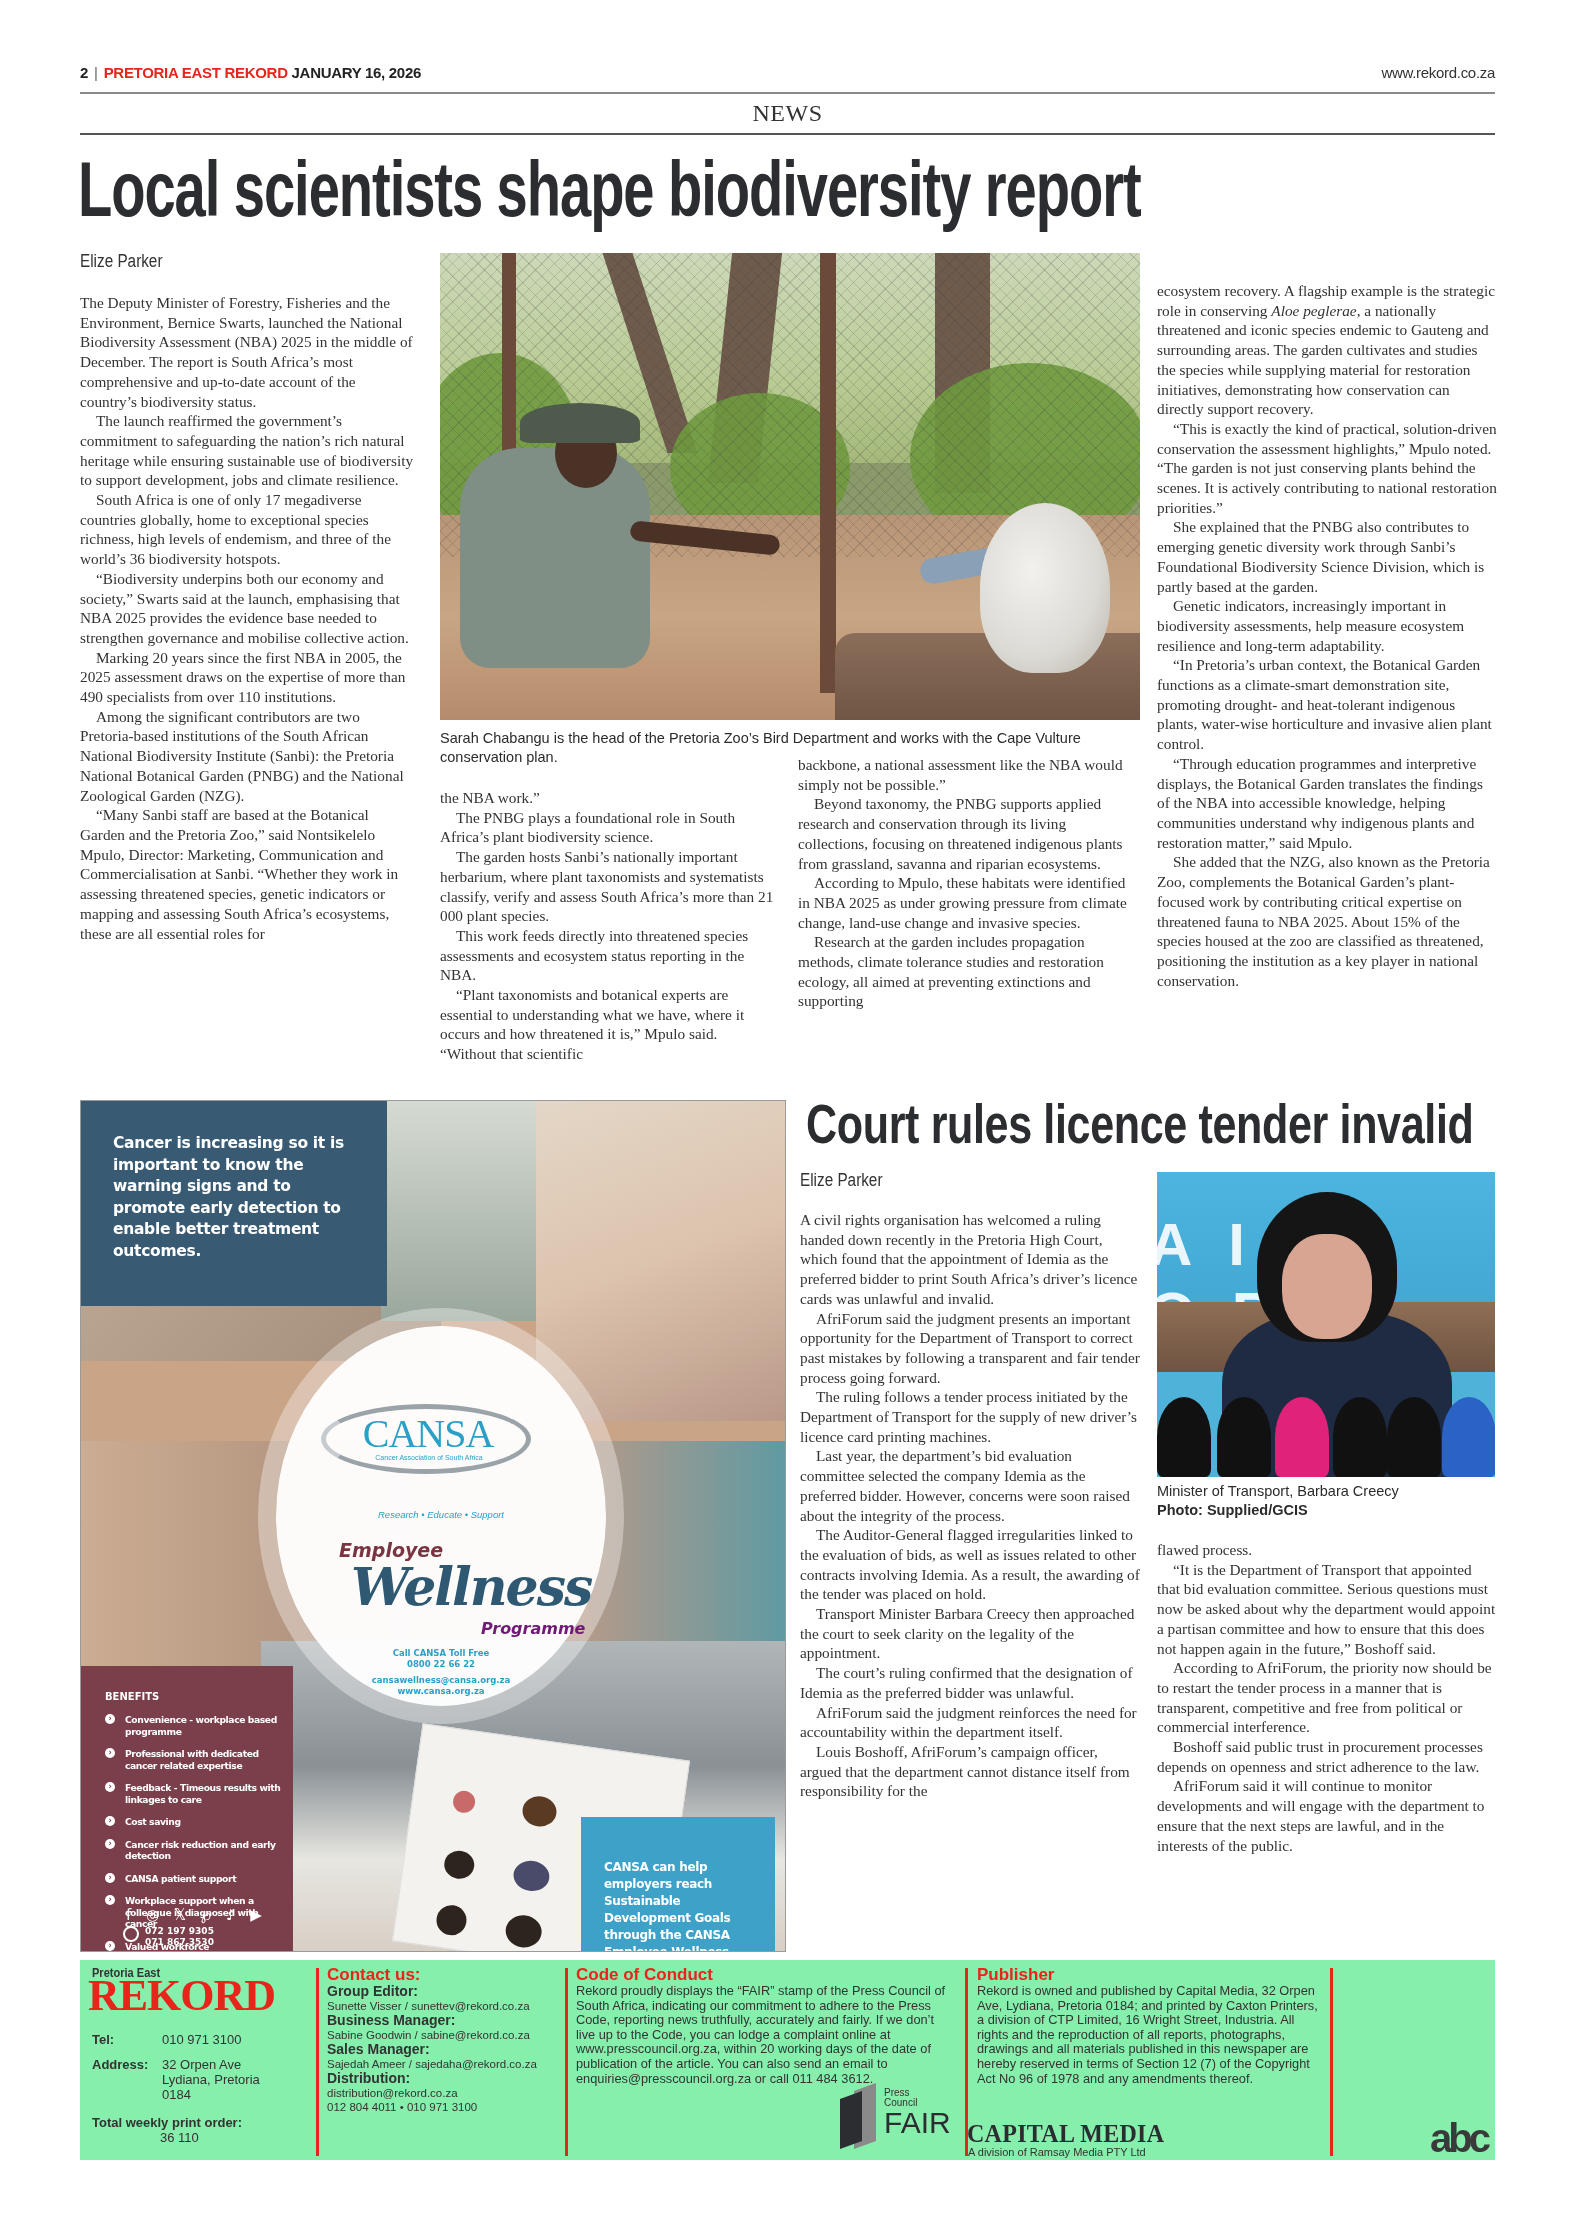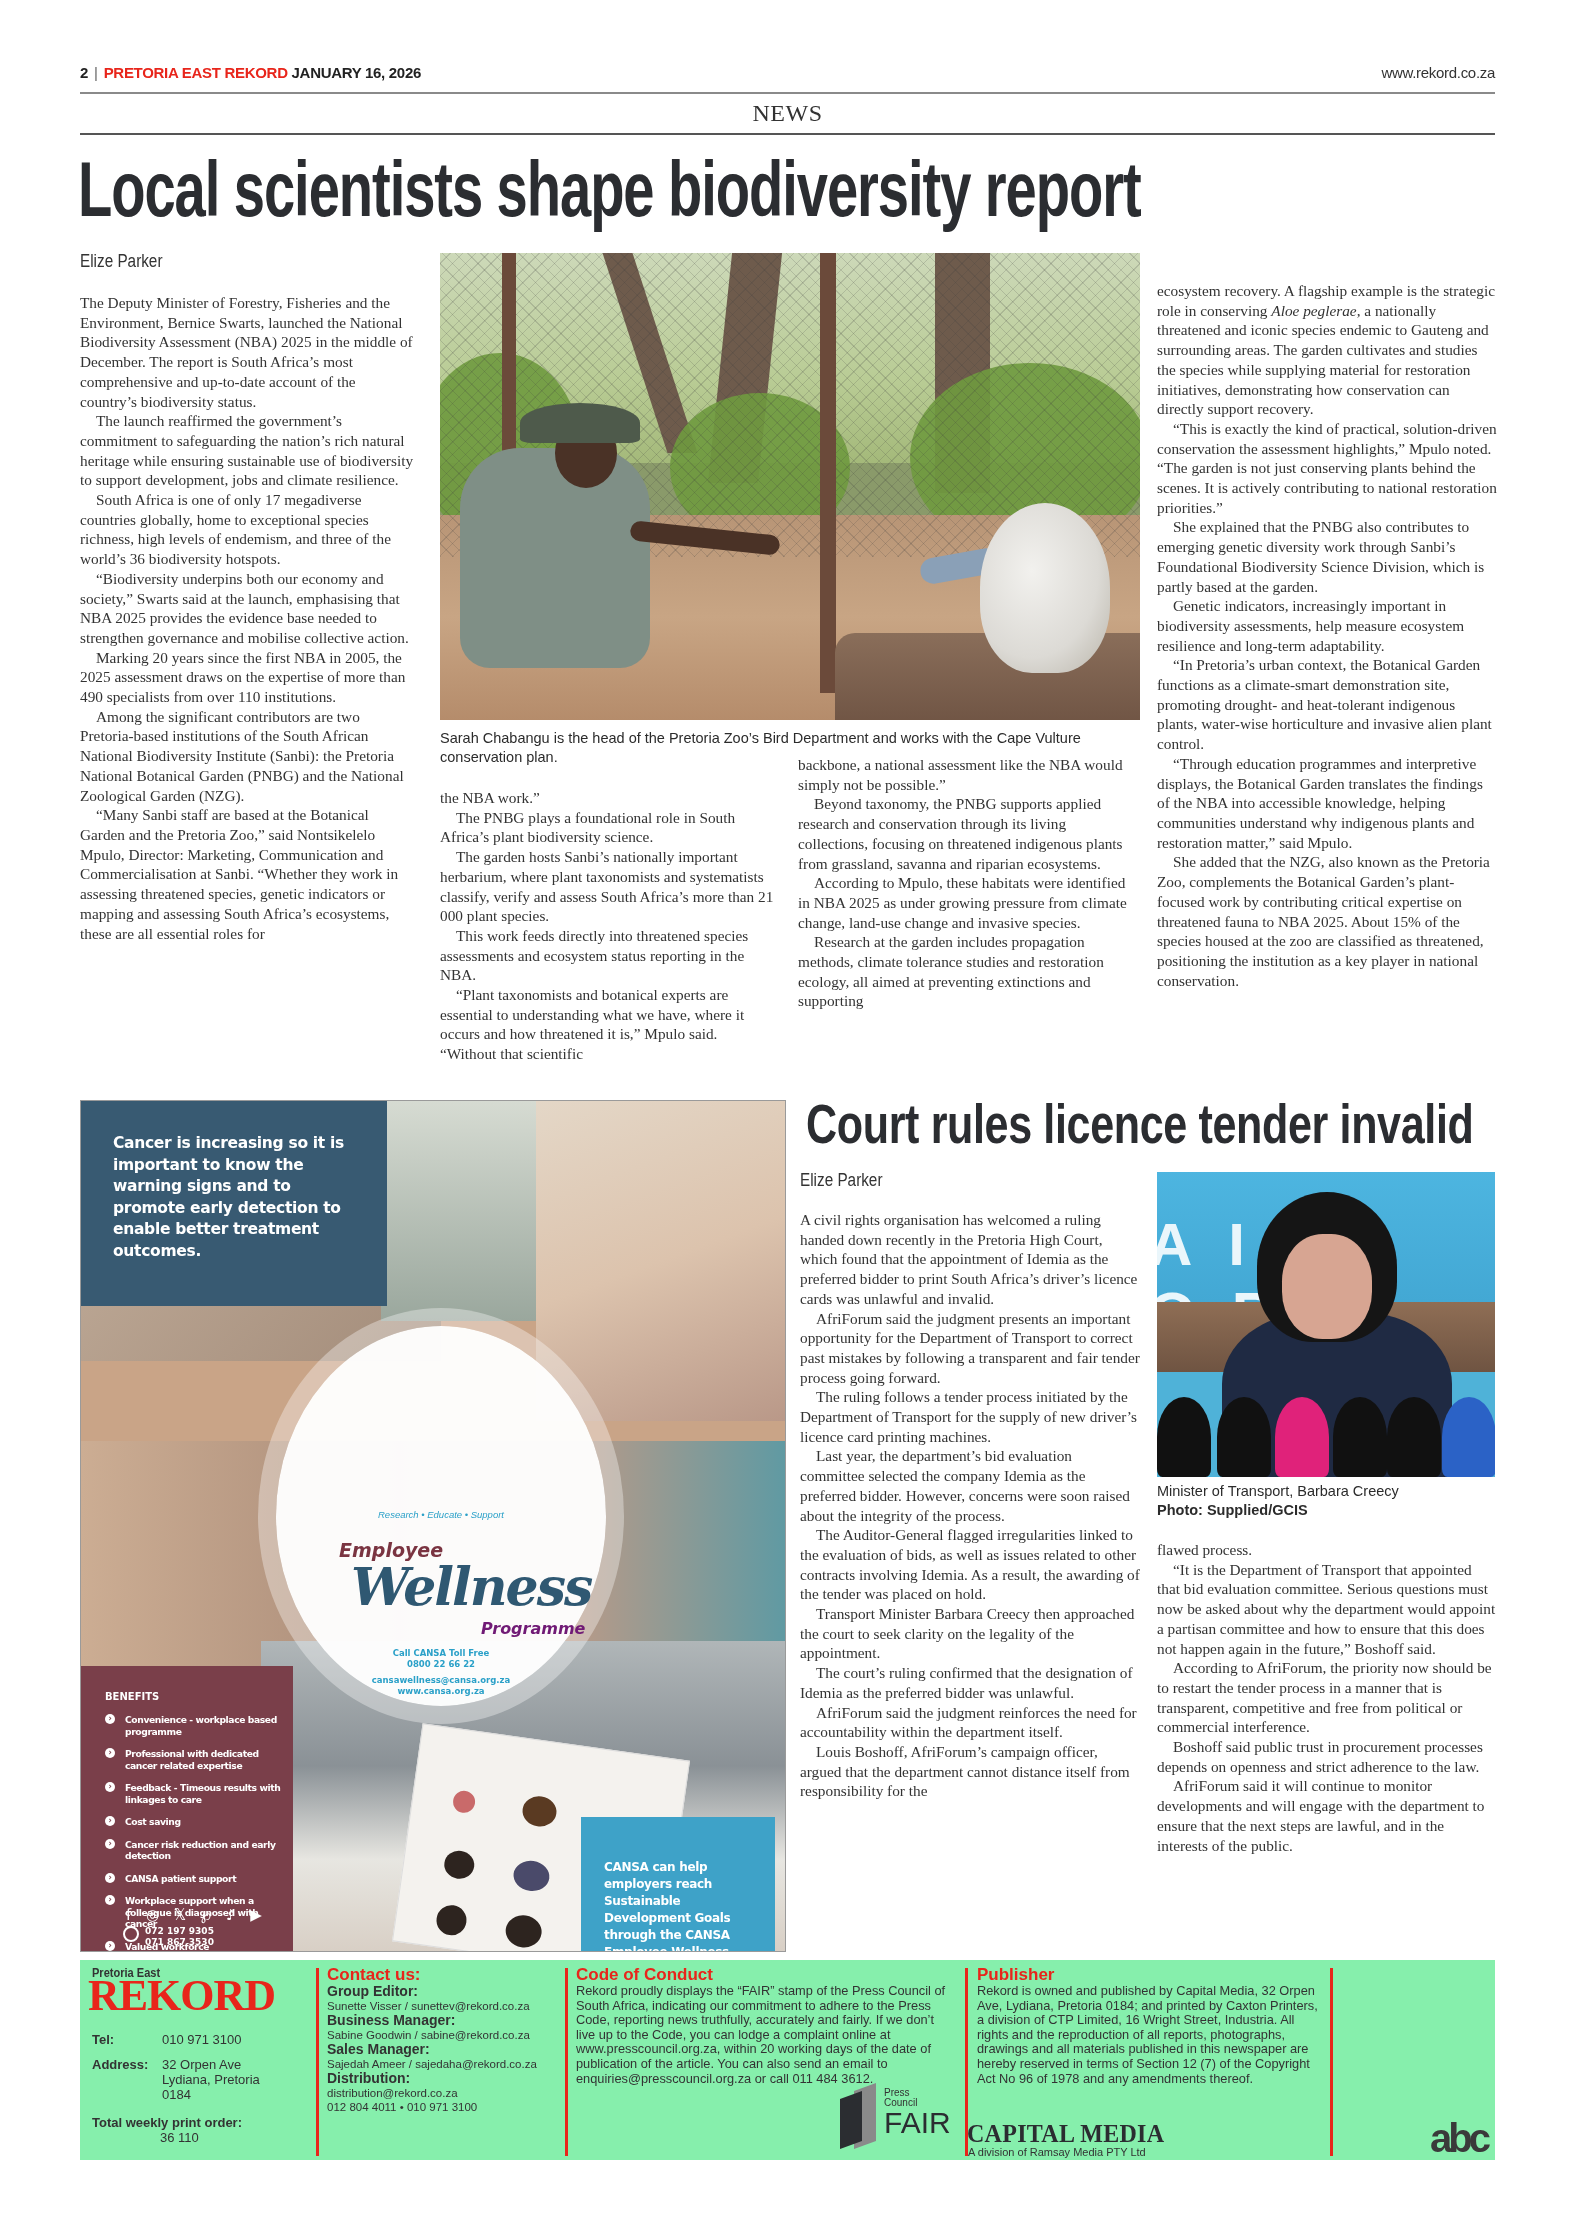--- a/index.html
+++ b/index.html
@@ -196,20 +196,25 @@
     <div class="mole" style="left:110px; top:55px; width:34px; height:30px; background:#5a3a22;"></div>
     <div class="mole" style="left:40px; top:120px; width:30px; height:28px;"></div>
     <div class="mole" style="left:110px; top:120px; width:36px; height:30px; background:#4a4a6a;"></div>
     <div class="mole" style="left:40px; top:175px; width:30px; height:30px;"></div>
     <div class="mole" style="left:110px; top:175px; width:36px; height:32px;"></div>
   </div>
 
   <div class="topbox">Cancer is increasing so it is important to know the warning signs and to promote early detection to enable better treatment outcomes.</div>
 
   <div class="circle"></div>
+  <div class="cansa-logo">
+    <div class="ring"></div>
+    <div class="word">CANSA</div>
+    <div class="sub">Cancer Association of South Africa</div>
+  </div>
   <div class="tagline">Research • Educate • Support</div>
   <div class="emp">Employee</div>
   <div class="well">Wellness</div>
   <div class="prog">Programme</div>
   <div class="callline">
     <div>Call CANSA Toll Free</div>
     <div>0800 22 66 22</div>
   </div>
   <div class="mail">
     <div>cansawellness@cansa.org.za</div>

